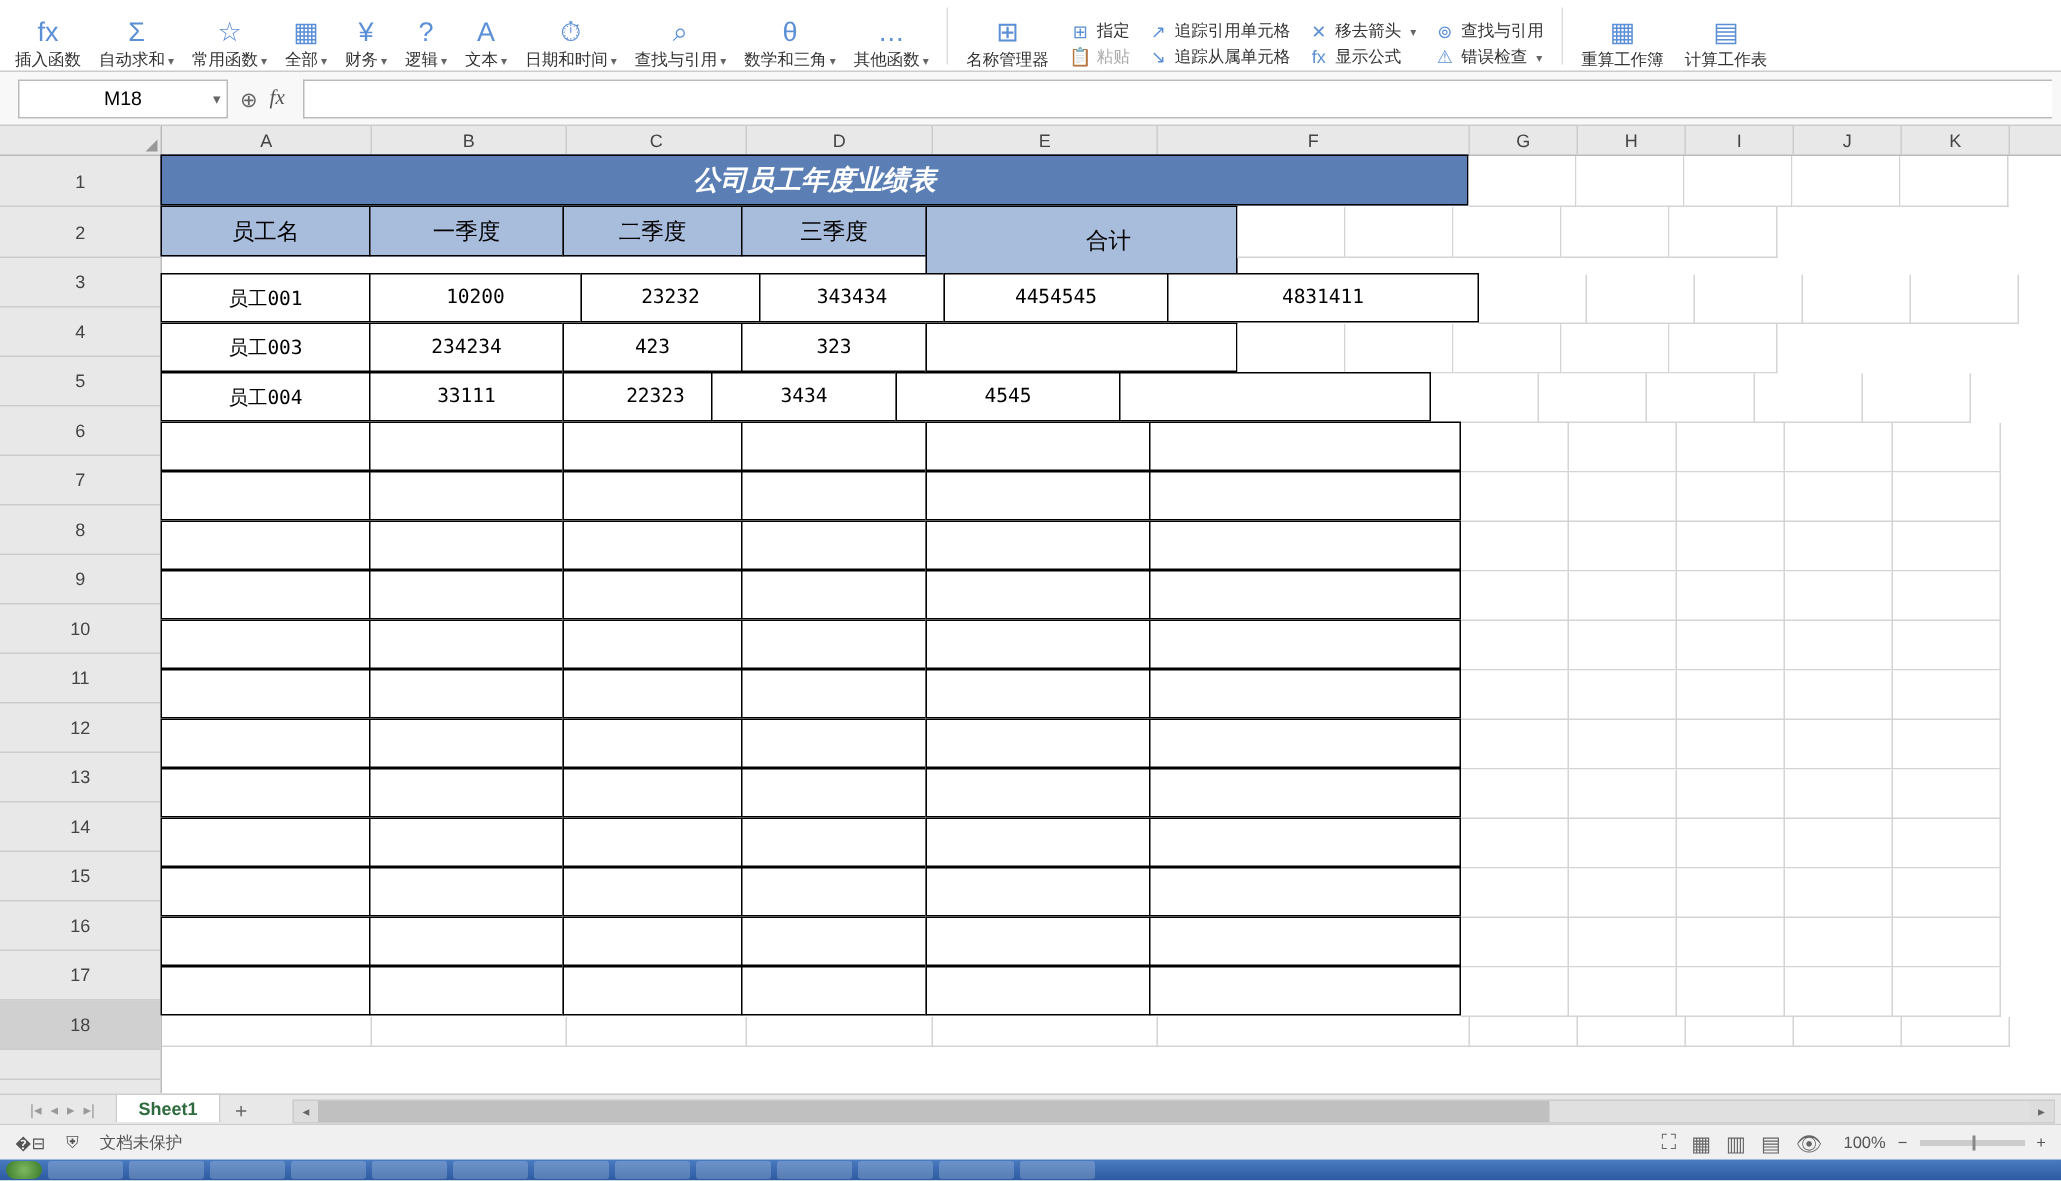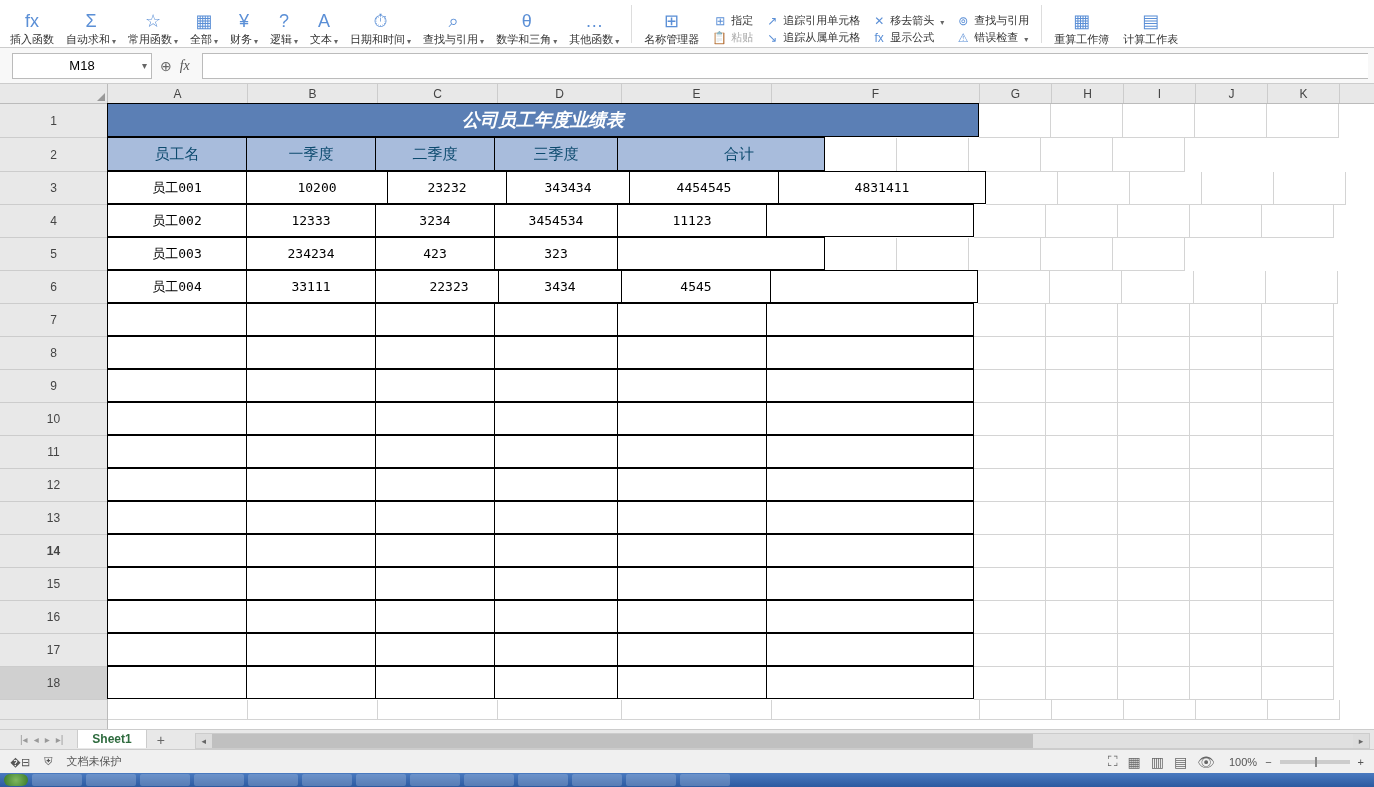--- a/index.html
+++ b/index.html
@@ -33,21 +33,21 @@
 .col-headers { position:absolute; left:108px; top:0; right:0; height:20px; display:flex; background:#e8e8e8; border-bottom:1px solid #bbb;}
 .col-h { border-right:1px solid #ccc; text-align:center; font-size:12px; color:#444; line-height:20px; }
 .row-headers { position:absolute; left:0; top:20px; width:108px; bottom:0; background:#e8e8e8; border-right:1px solid #bbb;}
 .row-h { border-bottom:1px solid #ccc; text-align:center; font-size:12px; color:#444; display:flex; align-items:center; justify-content:center;}
 .row-h.selected { background:#d0d0d0; }
 .cells { position:absolute; left:108px; top:20px; right:0; bottom:0; }
 .cell-row { display:flex; }
 .cell { border-right:1px solid #d4d4d4; border-bottom:1px solid #d4d4d4; font-size:13px; display:flex; align-items:center; justify-content:center; background:#fff;}
 .cell.bordered { border:1px solid #000; margin:-1px 0 0 -1px;}
 .title-cell { background:#5b7fb5; color:#fff; font-size:18px; font-weight:bold;}
-.header-cell { background:#a8bcdc; font-size:15px; color:#0c4a6e;}
+.header-cell { background:#a8bcdc; font-size:15px; color:#000000;}
 .data-cell { font-family: "SimSun", monospace; font-size:13px; }
 
 
 .sheet-tabs { height:20px; background:#e8e8e8; border-top:1px solid #ccc; display:flex; align-items:center; position:relative;}
 .tab-nav { display:flex; gap:6px; padding:0 8px; color:#999; font-size:10px; align-items:center; margin-left:12px;}
 .tab-nav span { cursor:pointer; }
 .tab { padding:2px 14px; background:#fff; border:1px solid #ccc; border-bottom:none; font-size:12px; color:#2e6b3e; font-weight:bold; position:relative; top:-1px; margin-left:6px;}
 .tab-add { padding:0 10px; color:#666; cursor:pointer; font-size:14px;}
 .hscroll-area { flex:1; position:relative; height:16px; margin:2px 4px 0 20px; background:#e0e0e0; border:1px solid #ccc;}
 .hscroll-left,.hscroll-right{position:absolute;top:0;width:16px;height:100%;background:#ddd;display:flex;align-items:center;justify-content:center;font-size:9px;color:#666;}
@@ -250,90 +250,77 @@
       <div class="row-h" style="height: 33px;">4</div>
       <div class="row-h" style="height: 33px;">5</div>
       <div class="row-h" style="height: 33px;">6</div>
       <div class="row-h" style="height: 33px;">7</div>
       <div class="row-h" style="height: 33px;">8</div>
       <div class="row-h" style="height: 33px;">9</div>
       <div class="row-h" style="height: 33px;">10</div>
       <div class="row-h" style="height: 33px;">11</div>
       <div class="row-h" style="height: 33px;">12</div>
       <div class="row-h" style="height: 33px;">13</div>
-      <div class="row-h" style="height: 33px; font-weight: bold;">14</div>
+      <div class="row-h" style="height: 33px;">14</div>
       <div class="row-h" style="height: 33px;">15</div>
       <div class="row-h" style="height: 33px;">16</div>
       <div class="row-h" style="height: 33px;">17</div>
       <div class="row-h selected" style="height: 33px;">18</div>
       <div class="row-h" style="height: 20px;"></div>
     </div>
   <div class="cells" id="cells">
       <div class="cell-row">
         <div class="cell bordered title-cell" style="width: 872px; height: 34px; font-style: italic;">公司员工年度业绩表</div>
         <div class="cell" style="width: 72px; height: 34px;"></div>
         <div class="cell" style="width: 72px; height: 34px;"></div>
         <div class="cell" style="width: 72px; height: 34px;"></div>
         <div class="cell" style="width: 72px; height: 34px;"></div>
         <div class="cell" style="width: 72px; height: 34px;"></div>
       </div>
       <div class="cell-row">
         <div class="cell bordered header-cell" style="width: 140px; height: 34px;">员工名</div>
         <div class="cell bordered header-cell" style="width: 130px; height: 34px;">一季度</div>
         <div class="cell bordered header-cell" style="width: 120px; height: 34px;">二季度</div>
         <div class="cell bordered header-cell" style="width: 124px; height: 34px;">三季度</div>
-        <div class="cell bordered header-cell" style="width: 208px; height: 34px; padding-left: 36px;">合计</div>
+        <div class="cell bordered header-cell" style="width: 208px; height: 46px; padding-left: 36px;">合计</div>
         <div class="cell" style="width: 72px; height: 34px;"></div>
         <div class="cell" style="width: 72px; height: 34px;"></div>
         <div class="cell" style="width: 72px; height: 34px;"></div>
         <div class="cell" style="width: 72px; height: 34px;"></div>
         <div class="cell" style="width: 72px; height: 34px;"></div>
       </div>
       <div class="cell-row">
         <div class="cell bordered data-cell" style="width: 140px; height: 33px;">员工001</div>
         <div class="cell bordered data-cell" style="width: 142px; height: 33px;">10200</div>
         <div class="cell bordered data-cell" style="width: 120px; height: 33px;">23232</div>
         <div class="cell bordered data-cell" style="width: 124px; height: 33px;">343434</div>
         <div class="cell bordered data-cell" style="width: 150px; height: 33px;">4454545</div>
         <div class="cell bordered data-cell" style="width: 208px; height: 33px;">4831411</div>
         <div class="cell" style="width: 72px; height: 33px;"></div>
         <div class="cell" style="width: 72px; height: 33px;"></div>
         <div class="cell" style="width: 72px; height: 33px;"></div>
         <div class="cell" style="width: 72px; height: 33px;"></div>
         <div class="cell" style="width: 72px; height: 33px;"></div>
       </div>
       <div class="cell-row">
-        <div class="cell bordered data-cell" style="width: 140px; height: 33px;">员工002</div>
-        <div class="cell bordered data-cell" style="width: 130px; height: 33px;">12333</div>
-        <div class="cell bordered data-cell" style="width: 120px; height: 33px;">3234</div>
-        <div class="cell bordered data-cell" style="width: 124px; height: 33px;">3454534</div>
-        <div class="cell bordered data-cell" style="width: 150px; height: 33px;">11123</div>
-        <div class="cell bordered data-cell" style="width: 208px; height: 33px;"></div>
-        <div class="cell" style="width: 72px; height: 33px;"></div>
-        <div class="cell" style="width: 72px; height: 33px;"></div>
-        <div class="cell" style="width: 72px; height: 33px;"></div>
-        <div class="cell" style="width: 72px; height: 33px;"></div>
-        <div class="cell" style="width: 72px; height: 33px;"></div>
-      </div>
-      <div class="cell-row">
         <div class="cell bordered data-cell" style="width: 140px; height: 33px;">员工003</div>
         <div class="cell bordered data-cell" style="width: 130px; height: 33px;">234234</div>
         <div class="cell bordered data-cell" style="width: 120px; height: 33px;">423</div>
         <div class="cell bordered data-cell" style="width: 124px; height: 33px;">323</div>
         <div class="cell bordered data-cell" style="width: 208px; height: 33px;"></div>
         <div class="cell" style="width: 72px; height: 33px;"></div>
         <div class="cell" style="width: 72px; height: 33px;"></div>
         <div class="cell" style="width: 72px; height: 33px;"></div>
         <div class="cell" style="width: 72px; height: 33px;"></div>
         <div class="cell" style="width: 72px; height: 33px;"></div>
       </div>
       <div class="cell-row">
         <div class="cell bordered data-cell" style="width: 140px; height: 33px;">员工004</div>
         <div class="cell bordered data-cell" style="width: 130px; height: 33px;">33111</div>
-        <div class="cell bordered data-cell" style="width: 124px; height: 33px; padding-left: 24px;">22323</div>
+        <div class="cell bordered data-cell" style="width: 100px; height: 33px; padding-left: 24px;">22323</div>
         <div class="cell bordered data-cell" style="width: 124px; height: 33px;">3434</div>
         <div class="cell bordered data-cell" style="width: 150px; height: 33px;">4545</div>
         <div class="cell bordered data-cell" style="width: 208px; height: 33px;"></div>
         <div class="cell" style="width: 72px; height: 33px;"></div>
         <div class="cell" style="width: 72px; height: 33px;"></div>
         <div class="cell" style="width: 72px; height: 33px;"></div>
         <div class="cell" style="width: 72px; height: 33px;"></div>
         <div class="cell" style="width: 72px; height: 33px;"></div>
       </div>
       <div class="cell-row">

